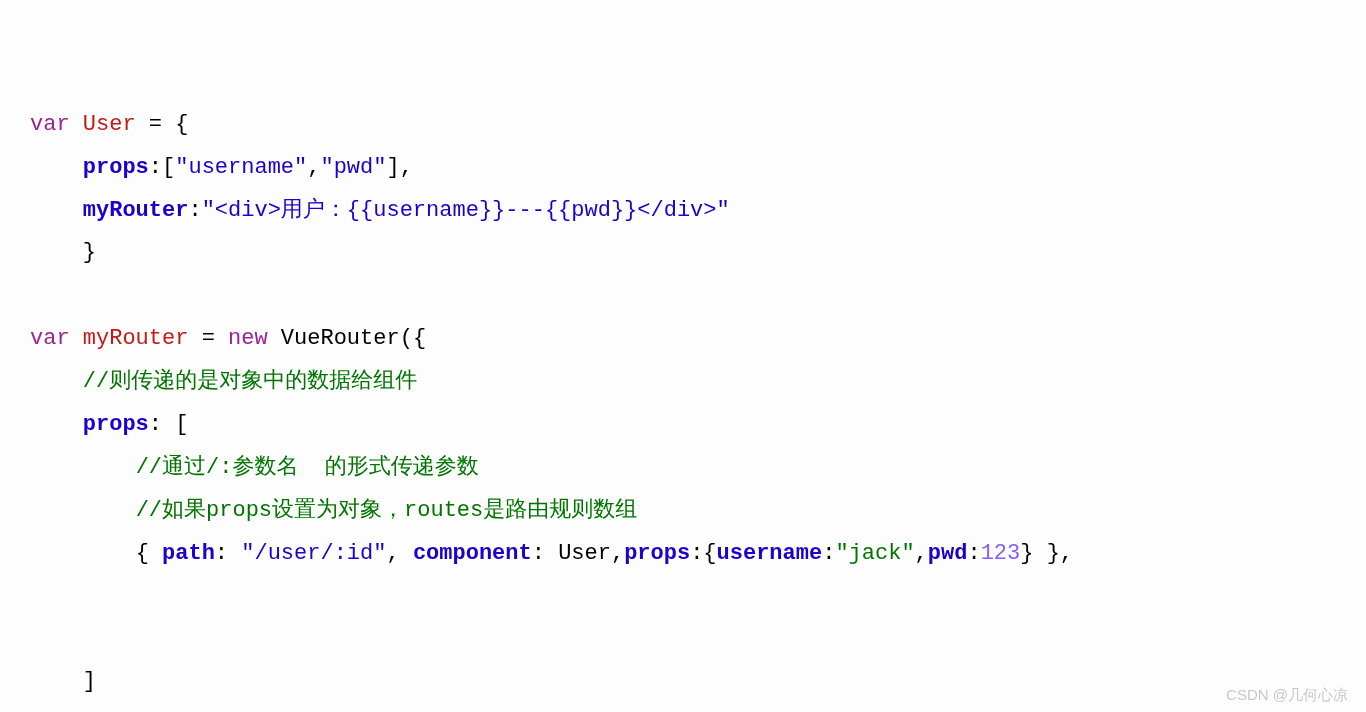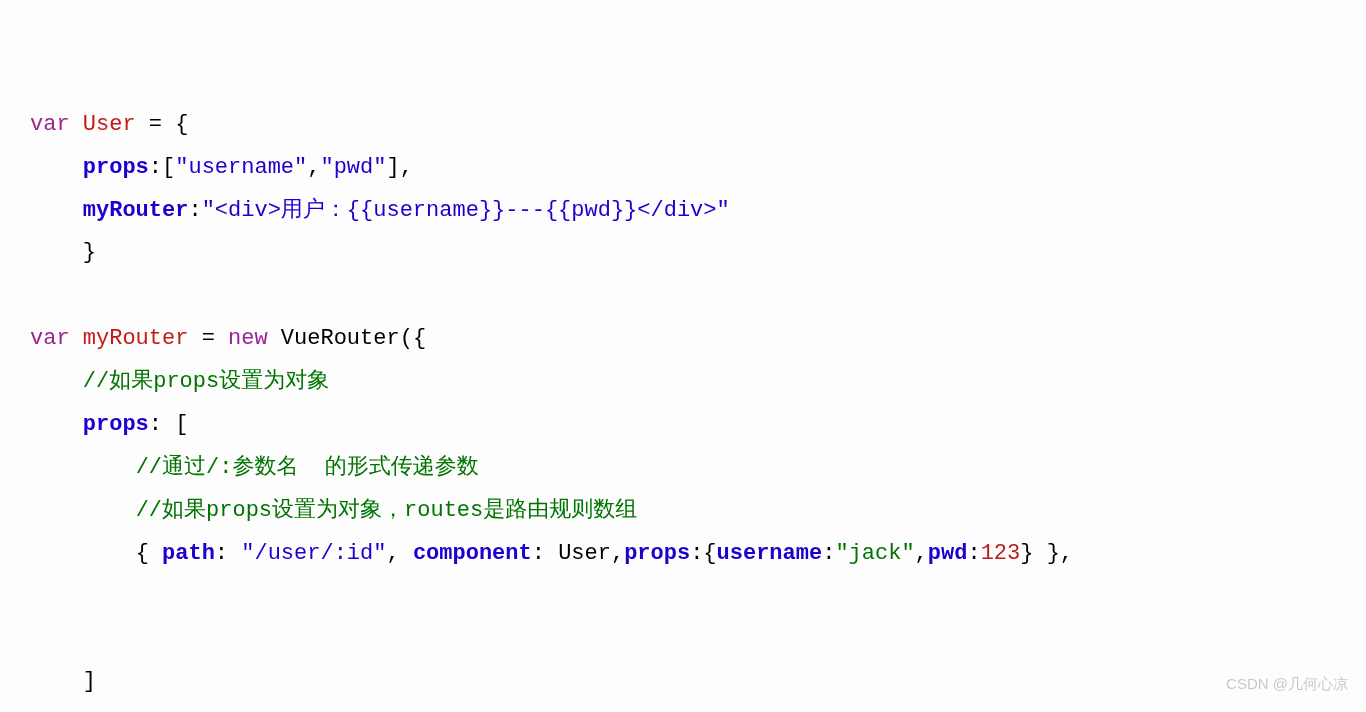--- a/index.html
+++ b/index.html
@@ -18,44 +18,44 @@
     width: 1366px;
     height: 712px;
     overflow: hidden;
     position: relative;
   }
   .kw { color: #9b2393; }       
   .name { color: #c41a16; }
   .prop { color: #1c00cf; font-weight: bold; }     
   .str { color: #1c00cf; }      
   .strgreen { color: #007400; } 
-  .num { color: #b91c1c; margin-top: 40px; }
+  .num { color: #8b5cf6; margin-top: 40px; }
   .cmt { color: #007400; }          
   .black { color: #000; }
   .watermark {
     position: absolute;
     right: 18px;
-    bottom: 14px;
+    bottom: 3px;
     color: rgba(0,0,0,0.22);
     font-family: sans-serif;
     font-size: 15px;
     white-space: nowrap;
     text-align: right;
   }
 </style>
 </head>
 <body>
 
 <div><span class="kw">var</span> <span class="name">User</span><span class="black"> = {</span>
 <span>    </span><span class="prop">props</span><span class="black">:</span><span class="black">[</span><span class="str">"username"</span><span class="black">,</span><span class="str">"pwd"</span><span class="black">],</span>
 <span>    </span><span class="prop">myRouter</span><span class="black">:</span><span class="str">"&lt;div&gt;用户：{{username}}---{{pwd}}&lt;/div&gt;"</span>
 <span>    </span><span class="black">}</span>
 
 <span class="kw">var</span> <span class="name">myRouter</span><span class="black"> = </span><span class="kw">new</span><span class="black"> VueRouter({</span>
-<span>    </span><span class="cmt">//如果props设置为对象</span>
+<span>    </span><span class="cmt">//则传递的是对象中的数据给组件</span>
 <span>    </span><span class="prop">props</span><span class="black">: [</span>
 <span>        </span><span class="cmt">//通过/:参数名  的形式传递参数</span>
 <span>        </span><span class="cmt">//如果props设置为对象，routes是路由规则数组</span>
 <span>        </span><span class="black">{ </span><span class="prop">path</span><span class="black">: </span><span class="str">"/user/:id"</span><span class="black">, </span><span class="prop">component</span><span class="black">: </span><span class="black">User</span><span class="black">,</span><span class="prop">props</span><span class="black">:</span><span class="black">{</span><span class="prop">username</span><span class="black">:</span><span class="strgreen">"jack"</span><span class="black">,</span><span class="prop">pwd</span><span class="black">:</span><span class="num">123</span><span class="black">} },</span>
 
 
 <span>    </span><span class="black">]</span>
 
 </div>
 <div class="watermark">CSDN @几何心凉</div>

